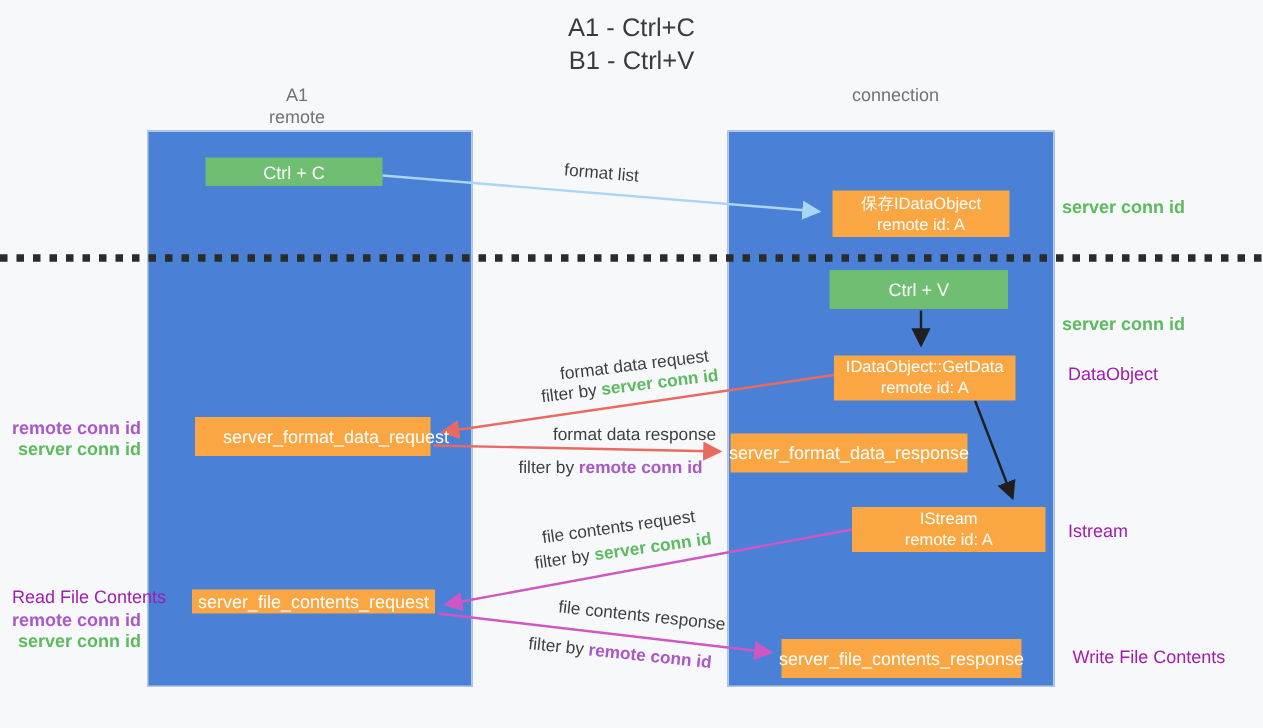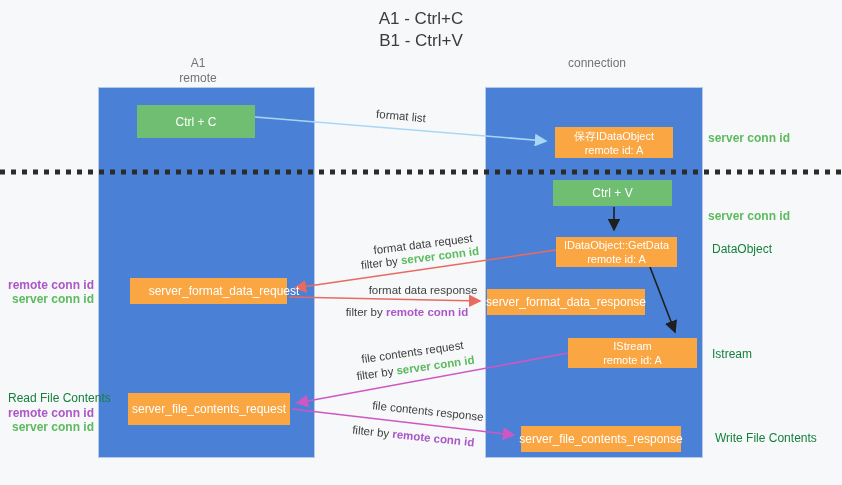--- a/index.html
+++ b/index.html
@@ -47,21 +47,21 @@
   .box .l2 { font-size: 11px; }
 
   .arrow-label {
     font-size: 11.5px; line-height: 14px;
     color: #3f3f3f; white-space: nowrap; text-align: center;
   }
   .green-id  { color: #5cba5f; font-weight: bold; }
   .purple-id { color: #ab57c8; font-weight: bold; }
 
   .side-label { font-size: 12px; white-space: nowrap; }
-  .side-label.plain { color: #15803d; font-weight: normal; }
+  .side-label.plain { color: #a21caf; font-weight: normal; }
   .right-align { text-align: right; }
 
   .rot-n7 { transform: rotate(-7deg); }
   .rot-n8 { transform: rotate(-8deg); }
   .rot-p5 { transform: rotate(5deg); }
   .rot-p6 { transform: rotate(6deg); }
 </style>
 </head>
 <body>
 
@@ -102,27 +102,27 @@
     <line x1="255" y1="117" x2="546" y2="141" stroke="#a9d6f5" stroke-width="1.6" marker-end="url(#ah-blue)"></line>
     <line x1="614" y1="207" x2="614" y2="230" stroke="#1f1f1f" stroke-width="1.6" marker-end="url(#ah-black)"></line>
     <line x1="556" y1="250" x2="295" y2="288" stroke="#e96a60" stroke-width="1.6" marker-end="url(#ah-red)"></line>
     <line x1="289" y1="297" x2="480" y2="301" stroke="#e96a60" stroke-width="1.6" marker-end="url(#ah-red)"></line>
     <line x1="650" y1="267" x2="675" y2="332" stroke="#1f1f1f" stroke-width="1.6" marker-end="url(#ah-black)"></line>
     <line x1="568" y1="353" x2="297" y2="403" stroke="#cf57c3" stroke-width="1.6" marker-end="url(#ah-magenta)"></line>
     <line x1="292" y1="409" x2="514" y2="435" stroke="#cf57c3" stroke-width="1.6" marker-end="url(#ah-magenta)"></line>
     <line x1="0" y1="172" x2="842" y2="172" stroke="#2b2b2b" stroke-width="5" stroke-dasharray="5 6"></line>
   </svg>
 
-  <div class="abs box green" style="left:137px; top:105px; width:118px; height:33px;justify-content:center;">
+  <div class="abs box green" style="left:137px; top:105px; width:118px; height:19px;justify-content:center;">
     <span>Ctrl + C</span>
   </div>
   <div class="abs box orange" style="left:130px; top:278px; width:157px; height:26px;padding-left:31px;">
     <span>server_format_data_request</span>
   </div>
-  <div class="abs box orange" style="left:128px; top:393px; width:162px; height:32px;">
+  <div class="abs box orange" style="left:128px; top:393px; width:162px; height:16px;">
     <span>server_file_contents_request</span>
   </div>
 
   <div class="abs box orange" style="left:555px; top:127px; width:118px; height:31px;">
     <span class="l2">保存IDataObject</span>
     <span class="l2">remote id: A</span>
   </div>
   <div class="abs box green" style="left:553px; top:180px; width:119px; height:26px;">
     <span>Ctrl + V</span>
   </div>

